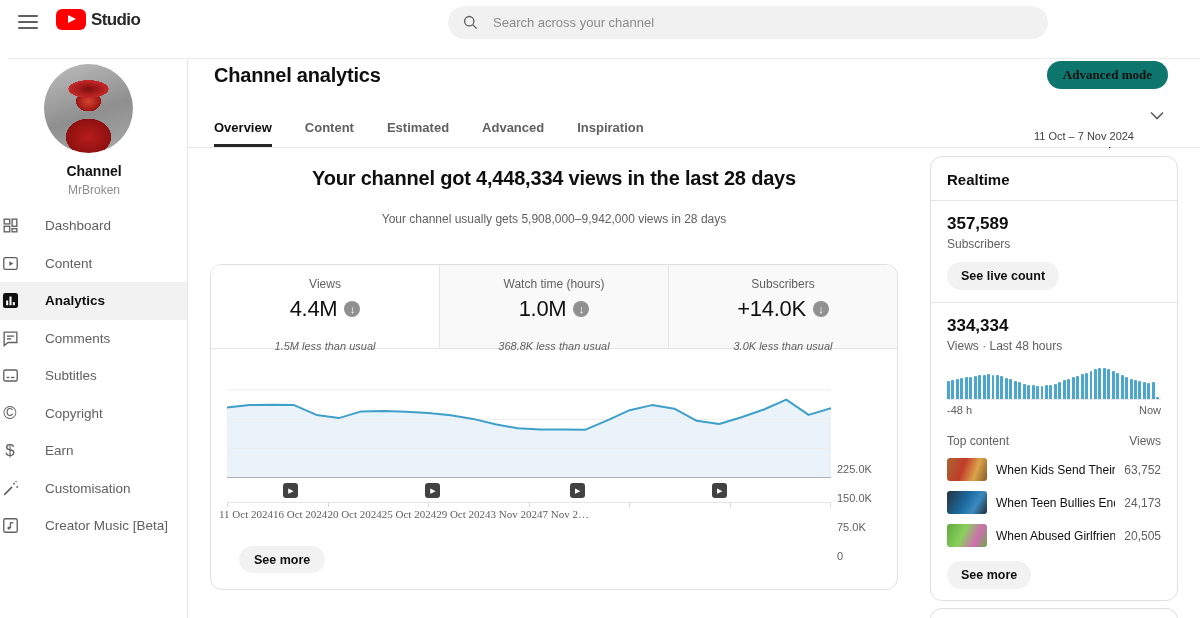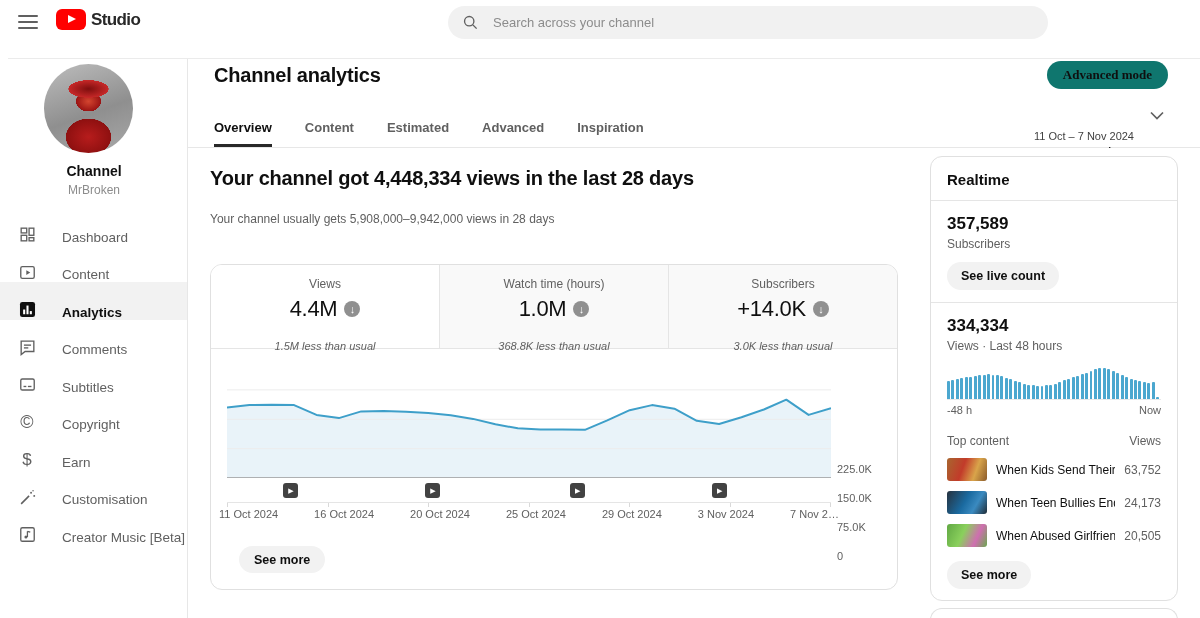--- a/index.html
+++ b/index.html
@@ -29,21 +29,21 @@
   .avatar { position:absolute; left:44px; top:19px; width:89px; height:89px; border-radius:50%;
     background:
       radial-gradient(ellipse 32% 14% at 50% 28%, #7e0e0e 0%, #c62828 70%, rgba(0,0,0,0) 71%),
       radial-gradient(ellipse 20% 16% at 50% 42%, #d4452f 0%, #9a1313 70%, rgba(0,0,0,0) 71%),
       radial-gradient(ellipse 42% 34% at 50% 82%, #b71c1c 0%, #8e1010 60%, rgba(0,0,0,0) 61%),
       linear-gradient(160deg,#bdbdbd 0%, #8f8f8f 55%, #a9a9a9 100%);
     cursor:pointer; }
   .ch-name { position:absolute; top:118px; width:188px; text-align:center; font-size:14px; font-weight:700; }
   .ch-handle { position:absolute; top:138px; width:188px; text-align:center; font-size:12px; color:#8c8c8c; }
   .menu { position:absolute; top:162px; left:0; width:187px; }
-  .mi { height:37.5px; display:flex; align-items:flex-end; padding-left:17px; gap:25px; cursor:pointer;
+  .mi { height:37.5px; display:flex; align-items:center; gap:25px; cursor:pointer;
     font-size:13.5px; color:#606060; }
   .mi.active { background:#f2f2f2; color:#0f0f0f; font-weight:700; }
   .mi-icon { width:20px; height:20px; display:flex; align-items:center; justify-content:center; flex:none; }
   .mi-icon svg { display:block; }
   .glyph { font-size:16px; color:#606060; line-height:1; }
 
   
   .header { position:absolute; left:188px; top:45px; width:1012px; height:103px; background:#fff;
     border-bottom:1px solid #e7e7e7; }
   .page-title { position:absolute; left:26px; top:19px; font-size:20px; font-weight:700; letter-spacing:-0.2px; }
@@ -54,21 +54,21 @@
   .tab { font-size:13px; font-weight:700; color:#606060; padding-bottom:12px; cursor:pointer; position:relative; }
   .tab.active { color:#0f0f0f; }
   .tab.active::after { content:""; position:absolute; left:0; right:0; bottom:0; height:3px; background:#282828; }
   .daterange { position:absolute; right:66px; top:53px; text-align:right; cursor:pointer;margin-top:32px; }
   .daterange .dr1 { font-size:11px; color:#3f3f3f; margin-bottom:3px; }
   .daterange .dr2 { font-size:14.5px; color:#0f0f0f; }
   .dr-chevron { position:absolute; right:36px; top:66px; cursor:pointer; }
 
   
   .content { position:absolute; left:188px; top:148px; width:1012px; height:470px; background:#fff; }
-  .headline-wrap { position:absolute; left:22px; top:19px; width:688px; text-align:left; }
+  .headline-wrap { position:absolute; left:22px; top:19px; width:688px; text-align:center; }
   .headline { font-size:20px; font-weight:700; letter-spacing:-0.2px; }
   .subline { margin-top:22px; font-size:12px; color:#606060; }
 
   
   .main-card { position:absolute; left:22px; top:116px; width:688px; height:326px;
     border:1px solid #e0e0e0; border-radius:12px; background:#fff; overflow:hidden; }
   .metrics { display:flex; height:84px; border-bottom:1px solid #e5e5e5; }
   .metric { flex:1; background:#f9f9f9; border-right:1px solid #e5e5e5; text-align:center;
     padding-top:12px; cursor:pointer; }
   .metric:last-child { border-right:none; }
@@ -85,21 +85,21 @@
   .chart-zone { position:absolute; left:0; top:85px; width:688px; height:180px; }
   #line-svg { position:absolute; left:16px; top:34px; }
   .ylab { position:absolute; left:626px; width:56px; font-size:11px; color:#606060; }
   .marker-row { position:absolute; left:16px; top:133px; width:604px; height:15px; }
   .vmark { position:absolute; top:0; width:15px; height:15px; background:#424242; border-radius:3px;
     color:#fff; font-size:7px; line-height:15px; text-align:center; cursor:pointer; }
   .tickline { position:absolute; left:16px; top:152px; width:604px; border-top:1px solid #e5e5e5;
     display:flex; justify-content:space-between; }
   .tickline i { width:1px; height:4px; background:#d9d9d9; }
   .xlabels { position:absolute; left:8px; top:158px; width:620px; display:flex;
-    justify-content:space-between; font-size:11px; color:#606060; white-space:nowrap; }
+    font-size:11px; color:#606060; white-space:nowrap;font-family:Liberation Serif, serif; }
   .card-see-more { position:absolute; left:28px; top:281px; height:27px; padding:0 15px; border:none;
     border-radius:14px; background:#f2f2f2; font-size:12.5px; font-weight:700; color:#0f0f0f;
     font-family:"Liberation Sans", sans-serif; cursor:pointer; }
 
   
   .rt-card { position:absolute; left:742px; top:8px; width:248px; height:445px;
     border:1px solid #e0e0e0; border-radius:12px; background:#fff; padding:0 16px; }
   .rt-title { margin-top:14px; font-size:15px; font-weight:700; }
   .rt-live { margin-top:6px; display:flex; align-items:center; gap:6px; font-size:12px; color:#606060; }
   .live-dot { width:8px; height:8px; border-radius:50%; background:#3ea0c9; }

